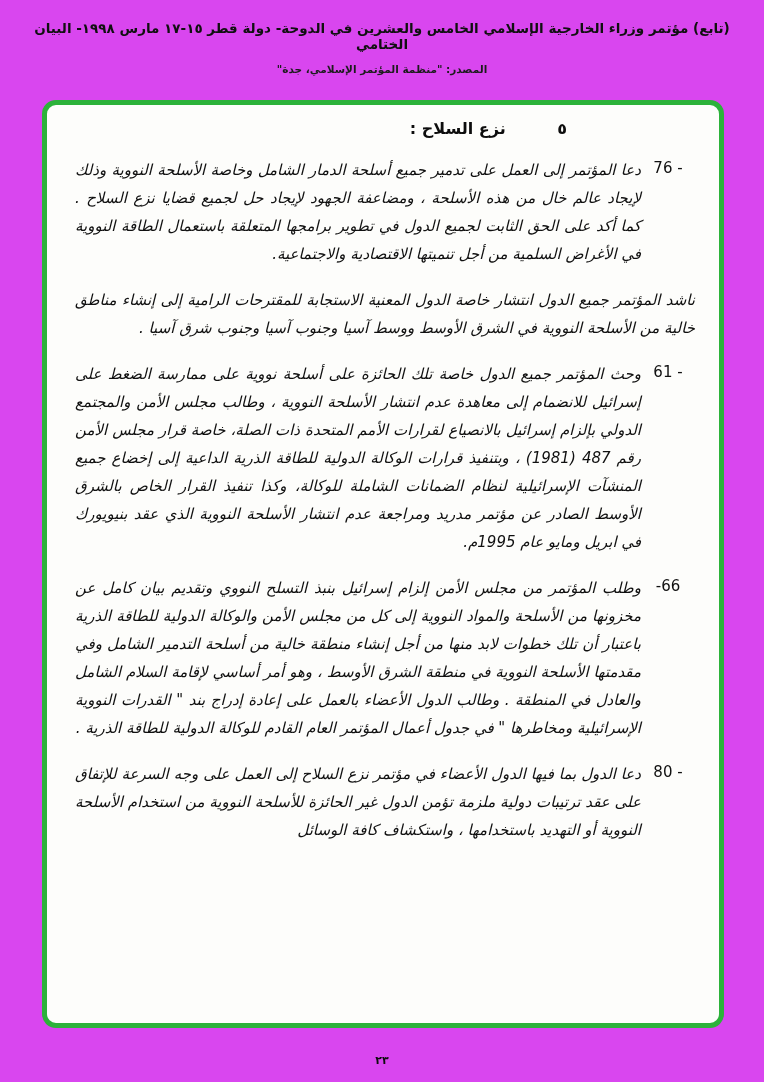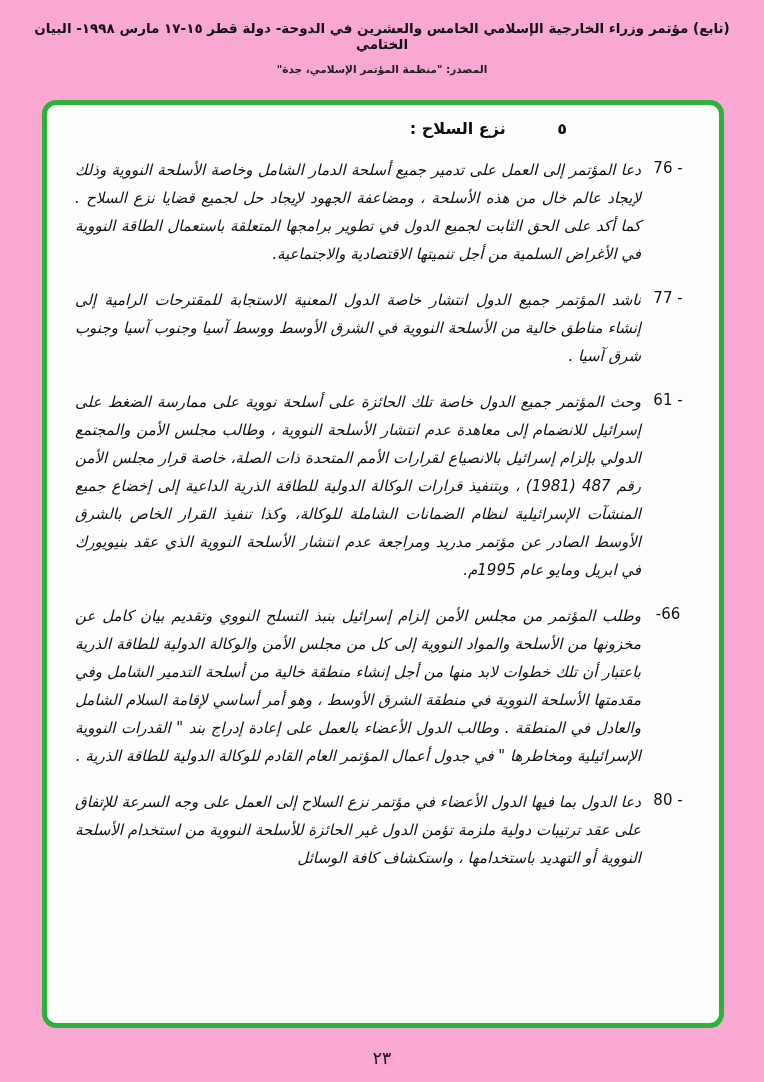--- a/index.html
+++ b/index.html
@@ -7,21 +7,21 @@
   body {
     background: #fdfdfb;
     font-family: "DejaVu Sans", sans-serif;
     color: #141414;
     position: relative;
     overflow: hidden;
   }
   .page {
     width: 764px; height: 1082px;
     position: relative;
-    background: #f9a8d4;
+    background: #d946ef;
   }
   .page-header {
     position: absolute;
     top: 20px; left: 30px; right: 30px;
     text-align: center;
     direction: rtl;
   }
   .header-line1 {
     font-weight: bold;
     font-size: 13.5px;
@@ -79,22 +79,22 @@
     color: #101010;
     font-style: italic;
   }
   .page-footer {
     position: absolute;
     left: 0; right: 0;
     bottom: 14px;
     text-align: center;
   }
   .page-number {
-    font-weight: normal;
-    font-size: 17px;
+    font-weight: bold;
+    font-size: 11px;
     color: #0d0d0d;
   }
 </style>
 </head>
 <body>
 
 <div class="page">
 
   <header class="page-header">
     <div class="header-line1">(تابع) مؤتمر وزراء الخارجية الإسلامي الخامس والعشرين في الدوحة- دولة قطر ١٥-١٧ مارس ١٩٩٨- البيان الختامي</div>
@@ -107,21 +107,20 @@
       <span class="section-title">نزع السلاح :</span>
     </div>
 
     <div id="paragraphs">
   <div class="para">
     <div class="para-marker">76 -</div>
     <div class="para-text">دعا المؤتمر إلى العمل على تدمير جميع أسلحة الدمار الشامل وخاصة الأسلحة النووية وذلك لإيجاد عالم خال من هذه الأسلحة ، ومضاعفة الجهود لإيجاد حل لجميع قضايا نزع السلاح . كما أكد على الحق الثابت لجميع الدول في تطوير برامجها المتعلقة باستعمال الطاقة النووية في الأغراض السلمية من أجل تنميتها الاقتصادية والاجتماعية.</div>
   </div>
 
   <div class="para">
-    <div class="para-marker">77 -</div>
     <div class="para-text">ناشد المؤتمر جميع الدول انتشار خاصة الدول المعنية الاستجابة للمقترحات الرامية إلى إنشاء مناطق خالية من الأسلحة النووية في الشرق الأوسط ووسط آسيا وجنوب آسيا وجنوب شرق آسيا .</div>
   </div>
 
   <div class="para">
     <div class="para-marker">61 -</div>
     <div class="para-text">وحث المؤتمر جميع الدول خاصة تلك الحائزة على أسلحة نووية على ممارسة الضغط على إسرائيل للانضمام إلى معاهدة عدم انتشار الأسلحة النووية ، وطالب مجلس الأمن والمجتمع الدولي بإلزام إسرائيل بالانصياع لقرارات الأمم المتحدة ذات الصلة، خاصة قرار مجلس الأمن رقم 487 (1981) ، وبتنفيذ قرارات الوكالة الدولية للطاقة الذرية الداعية إلى إخضاع جميع المنشآت الإسرائيلية لنظام الضمانات الشاملة للوكالة، وكذا تنفيذ القرار الخاص بالشرق الأوسط الصادر عن مؤتمر مدريد ومراجعة عدم انتشار الأسلحة النووية الذي عقد بنيويورك في ابريل ومايو عام 1995م.</div>
   </div>
 
   <div class="para">
     <div class="para-marker">-66</div>

